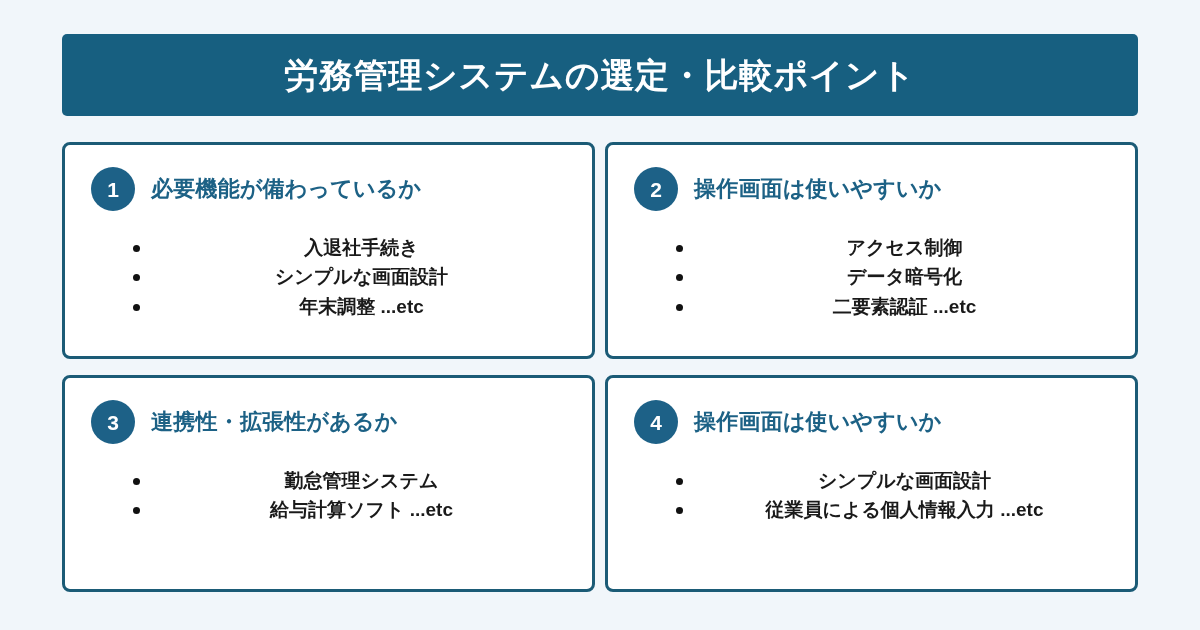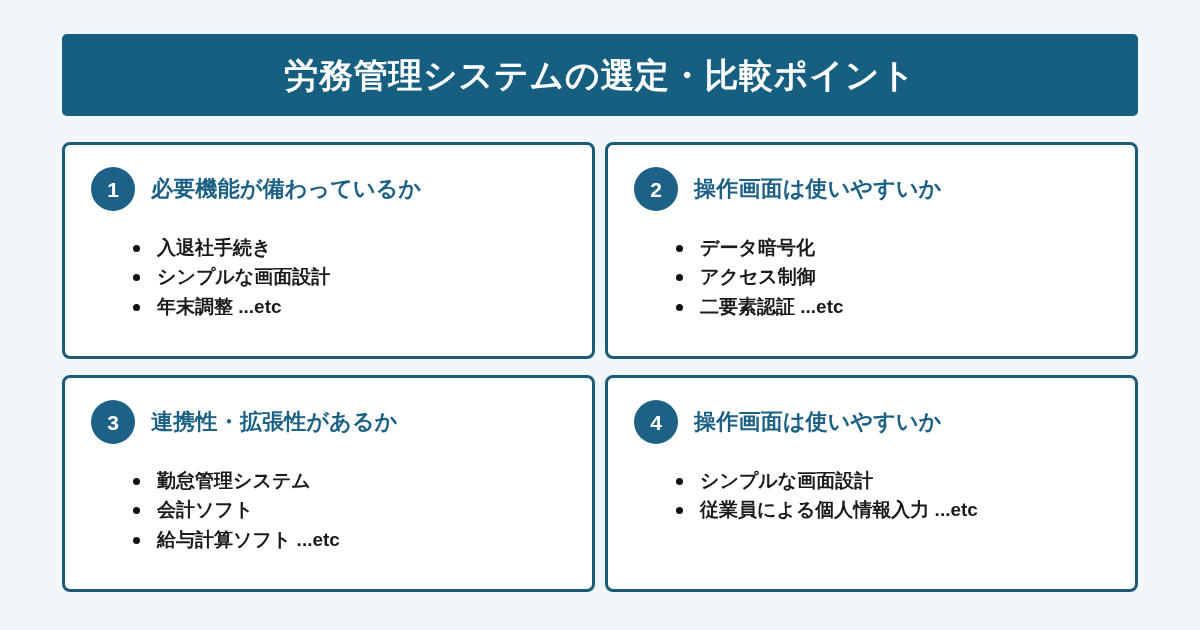--- a/index.html
+++ b/index.html
@@ -93,20 +93,21 @@
     line-height: 1.1;
     letter-spacing: 0.01em;
     white-space: nowrap;
   }
 
   .card-list {
     margin: 22px 0 0 0;
     padding: 0 0 0 42px;
     list-style: none;
     flex: 1 1 auto;
+    text-align: center;
   }
   .card-list li {
     position: relative;
     color: #1a1a1a;
     font-size: 19px;
     font-weight: bold;
     line-height: 1.55;
     padding-left: 24px;
     white-space: nowrap;
   }
@@ -143,34 +144,33 @@
         <li>年末調整  ...etc</li>
       </ul>
     </div>
 
     <div class="card">
       <div class="card-head">
         <div class="card-badge">2</div>
         <div class="card-title">操作画面は使いやすいか</div>
       </div>
       <ul class="card-list">
+        <li>アクセス制御</li>
         <li>データ暗号化</li>
-        <li>アクセス制御</li>
         <li>二要素認証 ...etc</li>
       </ul>
     </div>
 
     <div class="card">
       <div class="card-head">
         <div class="card-badge">3</div>
         <div class="card-title">連携性・拡張性があるか</div>
       </div>
       <ul class="card-list">
         <li>勤怠管理システム</li>
-        <li>会計ソフト</li>
         <li>給与計算ソフト ...etc</li>
       </ul>
     </div>
 
     <div class="card">
       <div class="card-head">
         <div class="card-badge">4</div>
         <div class="card-title">操作画面は使いやすいか</div>
       </div>
       <ul class="card-list">

